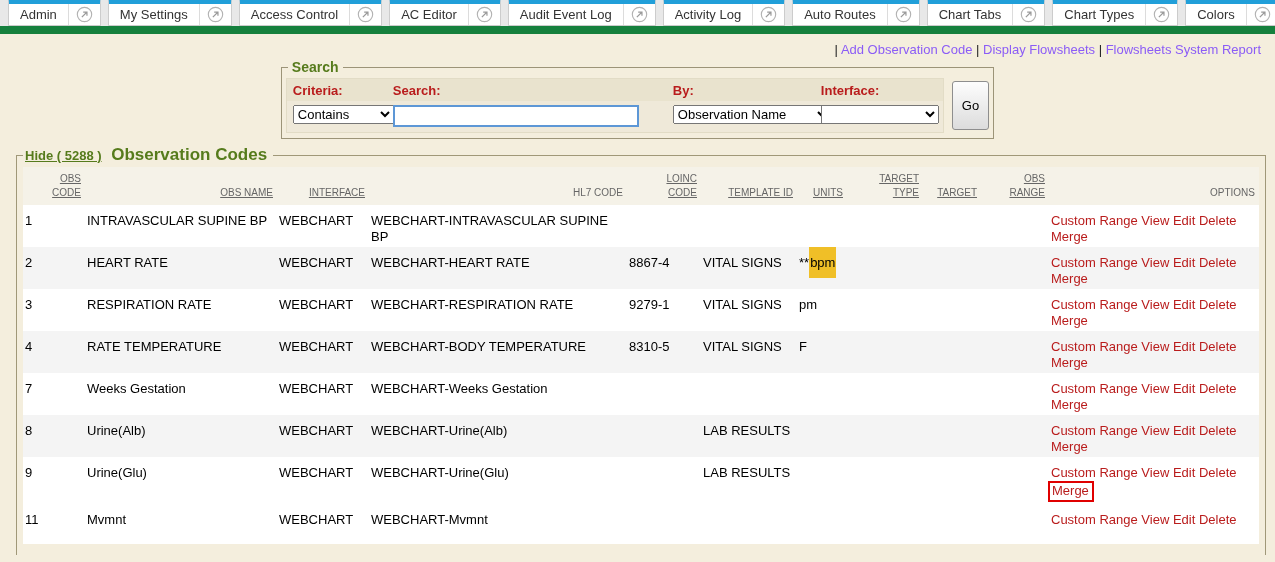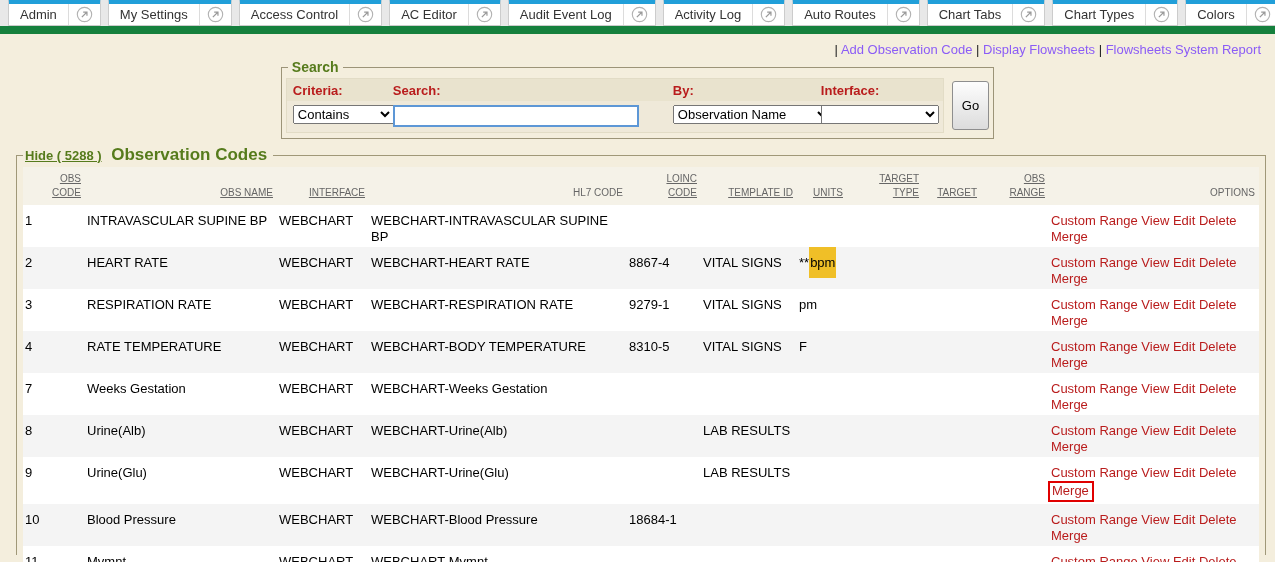--- a/index.html
+++ b/index.html
@@ -387,33 +387,20 @@
           <td>WEBCHART</td>
           <td>WEBCHART-Urine(Glu)</td>
           <td></td>
           <td>LAB RESULTS</td>
           <td><span></span></td>
           <td></td>
           <td></td>
           <td></td>
           <td><a class="opt-link">Custom Range</a> <a class="opt-link">View</a> <a class="opt-link">Edit</a> <a class="opt-link">Delete</a> <span class="red-box"><a class="opt-link">Merge</a></span></td>
         </tr>
-        <tr class="alt">
-          <td>10</td>
-          <td>Blood Pressure</td>
-          <td>WEBCHART</td>
-          <td>WEBCHART-Blood Pressure</td>
-          <td>18684-1</td>
-          <td></td>
-          <td><span></span></td>
-          <td></td>
-          <td></td>
-          <td></td>
-          <td><a class="opt-link">Custom Range</a> <a class="opt-link">View</a> <a class="opt-link">Edit</a> <a class="opt-link">Delete</a> <a class="opt-link">Merge</a></td>
-        </tr>
         <tr class="">
           <td>11</td>
           <td>Mvmnt</td>
           <td>WEBCHART</td>
           <td>WEBCHART-Mvmnt</td>
           <td></td>
           <td></td>
           <td><span></span></td>
           <td></td>
           <td></td>

